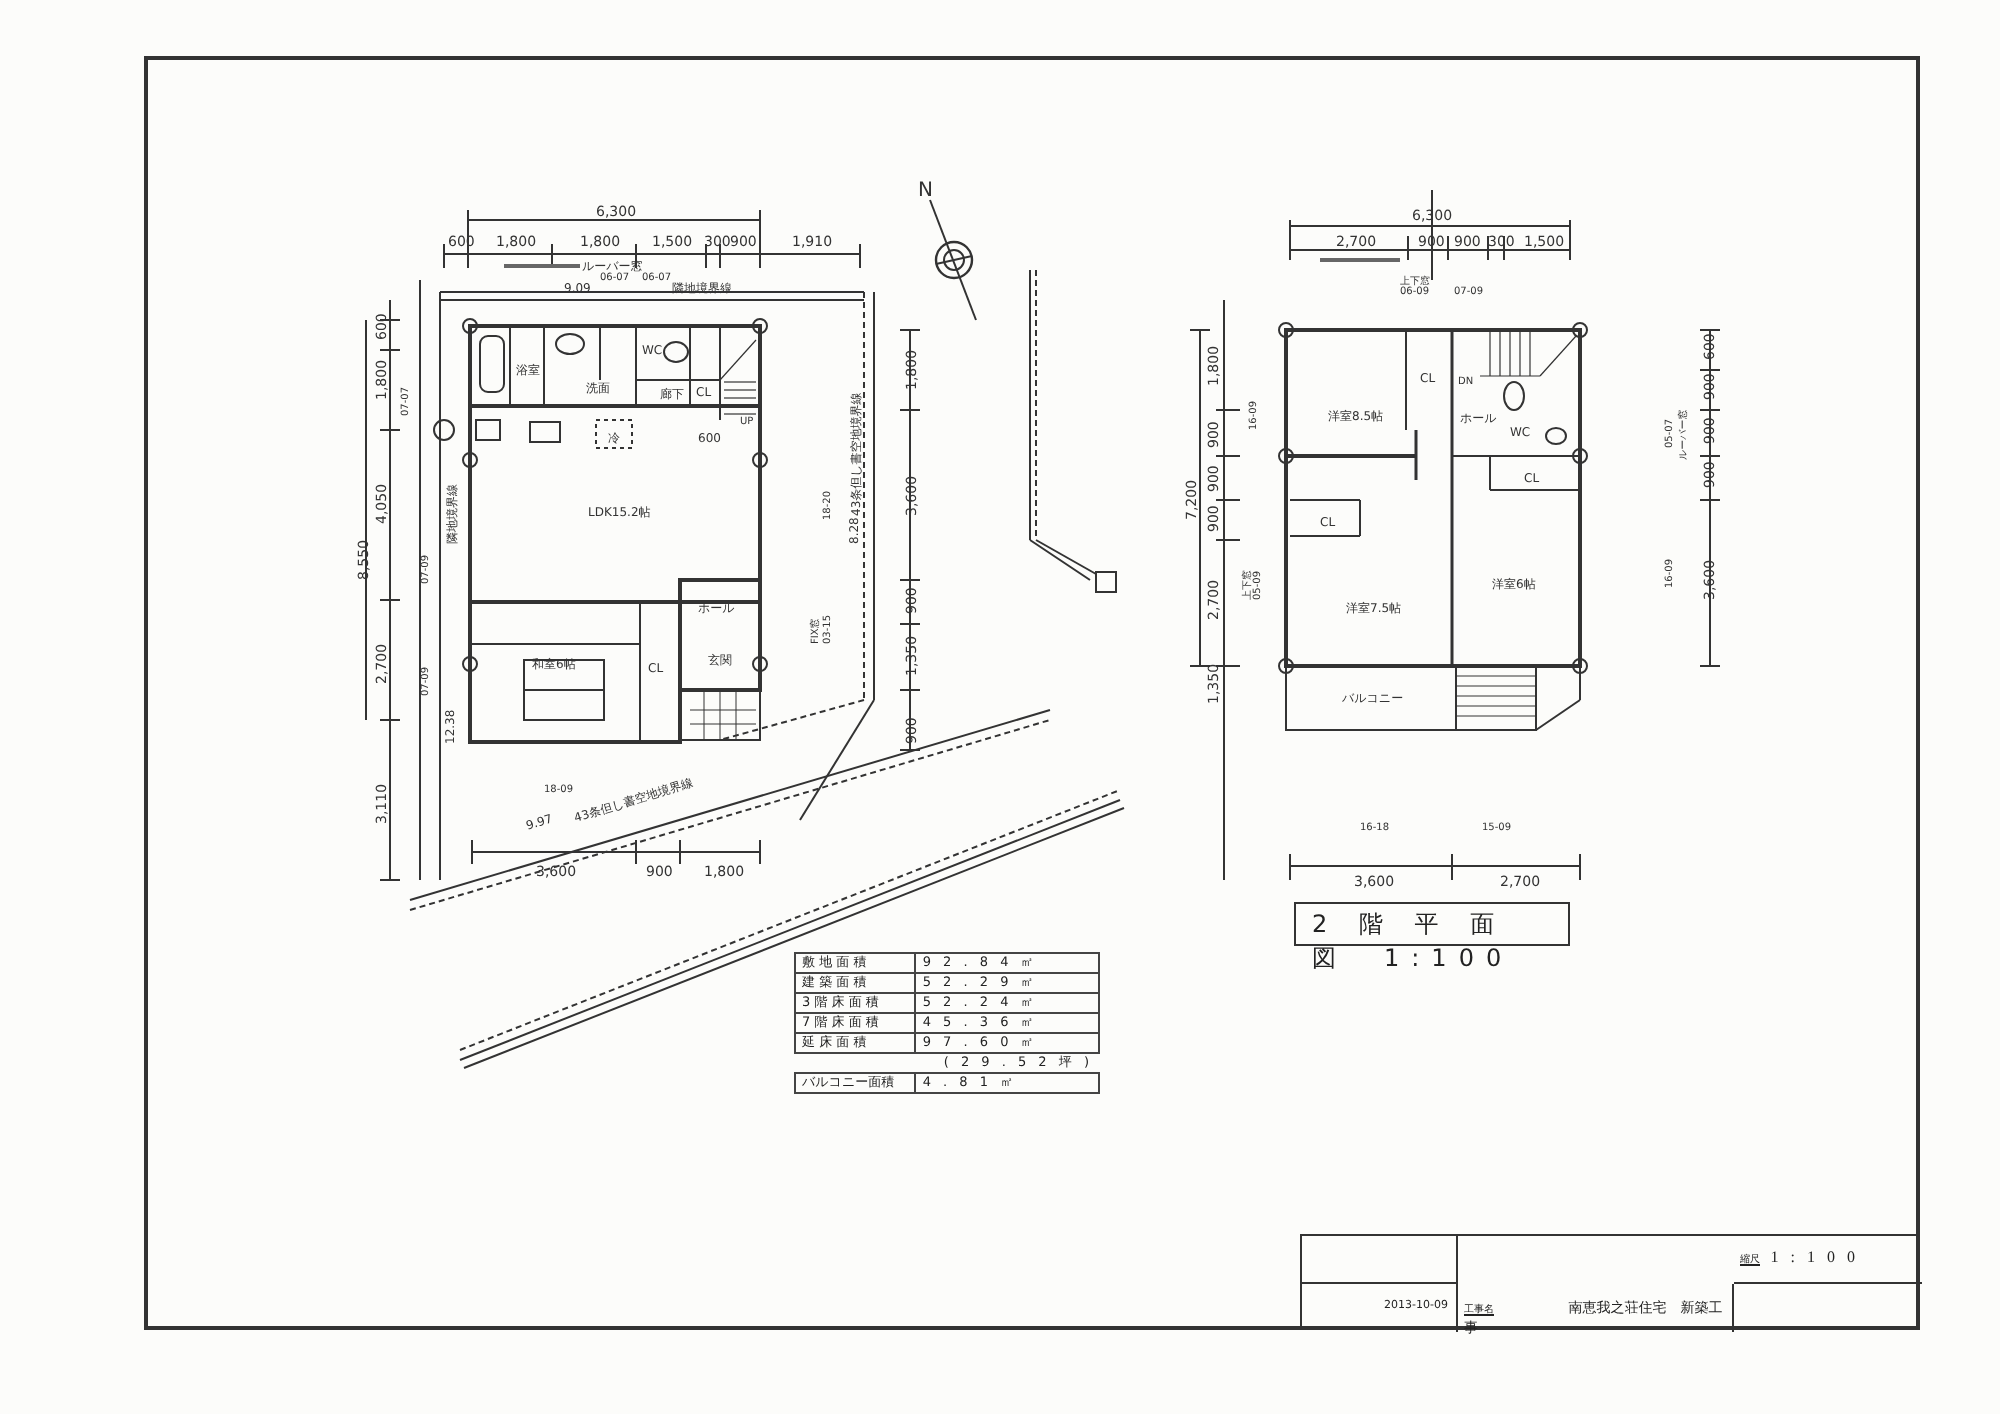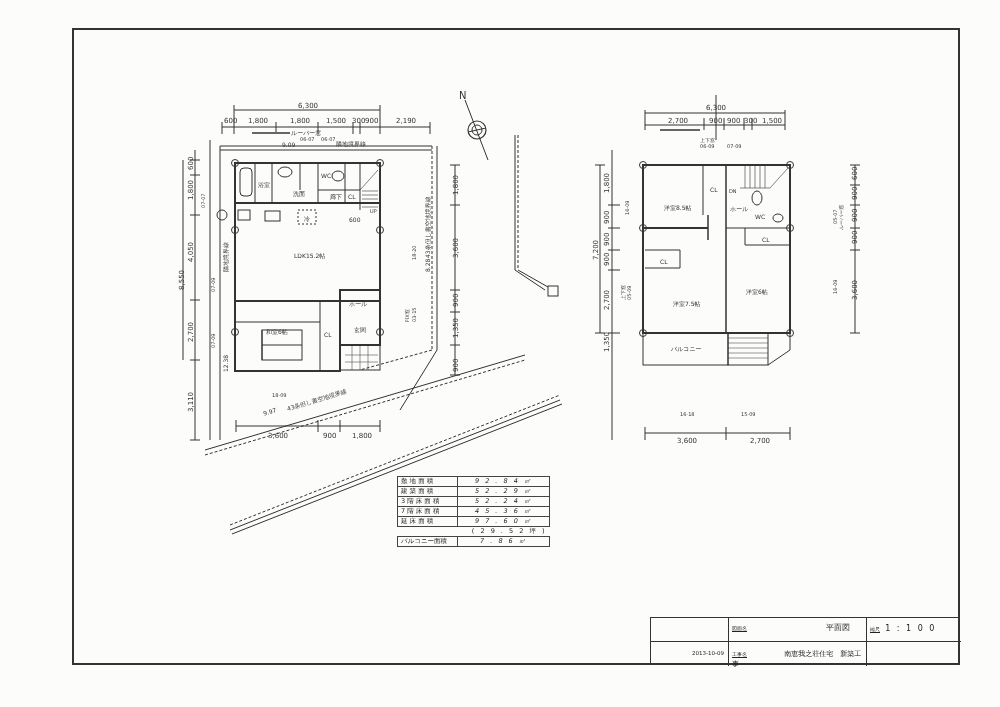--- a/index.html
+++ b/index.html
@@ -11,21 +11,21 @@
   svg { position:absolute; left:0; top:0; }
   .lbl { position:absolute; font-size:7px; color:#333; white-space:nowrap; }
   .vlbl { position:absolute; font-size:7px; color:#333; white-space:nowrap;
           transform:rotate(-90deg); transform-origin:left top; }
   .plan-title { position:absolute; border:1.5px solid #333; background:#fcfcfa;
                 font-size:12px; letter-spacing:6px; padding:2px 8px;
                 box-sizing:border-box; height:22px; line-height:17px; }
   .area-table { position:absolute; left:397px; top:476px; width:153px;
                 font-size:6.5px; border-collapse:collapse;border-radius:23px; }
   .area-table td { border:1px solid #444; height:9px; padding:0 3px; line-height:9px; }
-  .area-table td.v { text-align:center; letter-spacing:2px;font-style:italic; }
+  .area-table td.v { text-align:left; letter-spacing:2px; }
   .area-table tr.tsubo td { border:none; text-align:right; letter-spacing:2px; }
   .title-block { position:absolute; left:650px; top:617px; width:310px; height:48px;
                  border-top:1.5px solid #333; border-left:1px solid #333; box-sizing:border-box; }
   .tb-cell { position:absolute; box-sizing:border-box; font-size:7px; }
   .tb-small { font-size:5px; text-decoration:underline; margin-right:6px; }
   .room { position:absolute; font-size:6px; color:#333; white-space:nowrap; }
 </style>
 </head>
 <body>
 
@@ -231,21 +231,21 @@
 
   <div class="lbl" style="left:459px;top:90px;font-size:10px;">N</div>
 
   <div class="lbl" style="left:298px;top:102px;">6,300</div>
   <div class="lbl" style="left:224px;top:117px;">600</div>
   <div class="lbl" style="left:248px;top:117px;">1,800</div>
   <div class="lbl" style="left:290px;top:117px;">1,800</div>
   <div class="lbl" style="left:326px;top:117px;">1,500</div>
   <div class="lbl" style="left:352px;top:117px;">300</div>
   <div class="lbl" style="left:365px;top:117px;">900</div>
-  <div class="lbl" style="left:396px;top:117px;">2,190</div>
+  <div class="lbl" style="left:396px;top:117px;">1,910</div>
   <div class="lbl" style="left:291px;top:129px;font-size:6px;">ルーバー窓</div>
   <div class="lbl" style="left:300px;top:136px;font-size:5px;">06-07</div>
   <div class="lbl" style="left:321px;top:136px;font-size:5px;">06-07</div>
   <div class="lbl" style="left:282px;top:141px;font-size:6px;">9.09</div>
   <div class="lbl" style="left:336px;top:140px;font-size:6px;">隣地境界線</div>
 
   <div class="vlbl" style="left:178px;top:290px;">8,550</div>
   <div class="vlbl" style="left:187px;top:170px;">600</div>
   <div class="vlbl" style="left:187px;top:200px;">1,800</div>
   <div class="vlbl" style="left:187px;top:262px;">4,050</div>
@@ -329,20 +329,21 @@
   <div class="room" style="left:710px;top:186px;">CL</div>
   <div class="room" style="left:729px;top:188px;font-size:5px;">DN</div>
   <div class="room" style="left:730px;top:205px;">ホール</div>
   <div class="room" style="left:755px;top:213px;">WC</div>
   <div class="room" style="left:762px;top:236px;">CL</div>
   <div class="room" style="left:660px;top:258px;">CL</div>
   <div class="room" style="left:673px;top:300px;">洋室7.5帖</div>
   <div class="room" style="left:746px;top:288px;">洋室6帖</div>
   <div class="room" style="left:671px;top:345px;">バルコニー</div>
 
+  <div class="plan-title" style="left:647px;top:451px;width:138px;">2 階 平 面 図　1:100</div>
 
   <table class="area-table">
     <tbody>
         <tr>
           <td>敷 地 面 積</td>
           <td class="v">9 2 . 8 4 ㎡</td>
         </tr>
     <tr>
           <td>建 築 面 積</td>
           <td class="v">5 2 . 2 9 ㎡</td>
@@ -358,35 +359,31 @@
     <tr>
           <td>延 床 面 積</td>
           <td class="v">9 7 . 6 0 ㎡</td>
         </tr>
     <tr class="tsubo">
           <td></td>
           <td>( 2 9 . 5 2 坪 )</td>
         </tr>
     <tr>
           <td>バルコニー面積</td>
-          <td class="v">7 . 8 6 ㎡</td>
+          <td class="v">4 . 8 1 ㎡</td>
         </tr>
   </tbody>
     </table>
 
   <div class="title-block">
     <div class="tb-cell" style="left:0;top:0;width:78px;height:24px;border-right:1px solid #333;border-bottom:1px solid #333;"></div>
     <div class="tb-cell" style="left:0;top:24px;width:78px;height:24px;border-right:1px solid #333;text-align:right;padding:8px 4px 0 0;font-size:5.5px;">2013-10-09</div>
-    <div class="tb-cell" style="left:78px;top:0;width:138px;height:24px;border-right:1px solid #333;border-bottom:1px solid #333;padding:6px 3px 0 3px;">
-      <span class="tb-small">図面名</span>
-      <span style="position:absolute;right:16px;top:4px;font-size:8px;">平面図</span>
-    </div>
     <div class="tb-cell" style="left:78px;top:24px;width:138px;height:24px;border-right:1px solid #333;padding:7px 3px 0 3px;">
       <span class="tb-small" style="margin-right:2px;">工事名</span>
       <span style="font-size:7px;margin-left:33px;">南恵我之荘住宅　新築工事</span>
     </div>
     <div class="tb-cell" style="left:216px;top:0;width:94px;height:24px;border-bottom:1px solid #333;padding:6px 3px 0 3px;">
       <span class="tb-small" style="margin-right:3px;">縮尺</span>
-      <span style="font-size:8px;letter-spacing:2px;">1 : 1 0 0</span>
+      <span style="font-size:8px;letter-spacing:2px;font-family:Liberation Serif, serif;">1 : 1 0 0</span>
     </div>
     <div class="tb-cell" style="left:216px;top:24px;width:94px;height:24px;"></div>
   </div>
 </div>
 
 </body></html>

